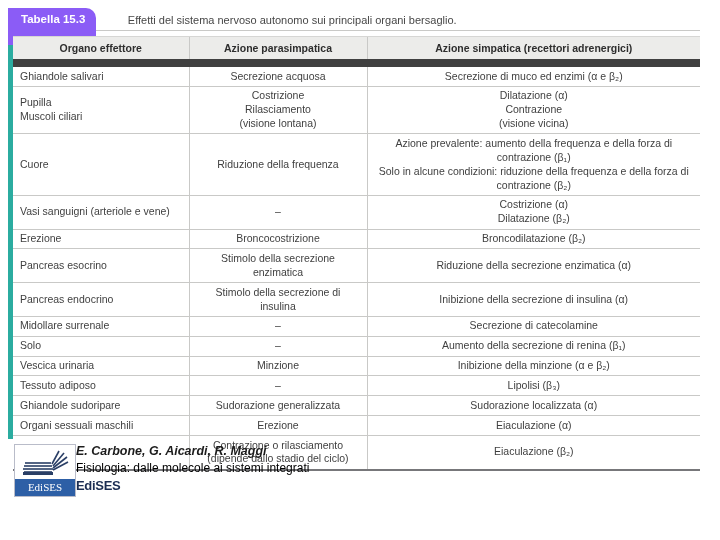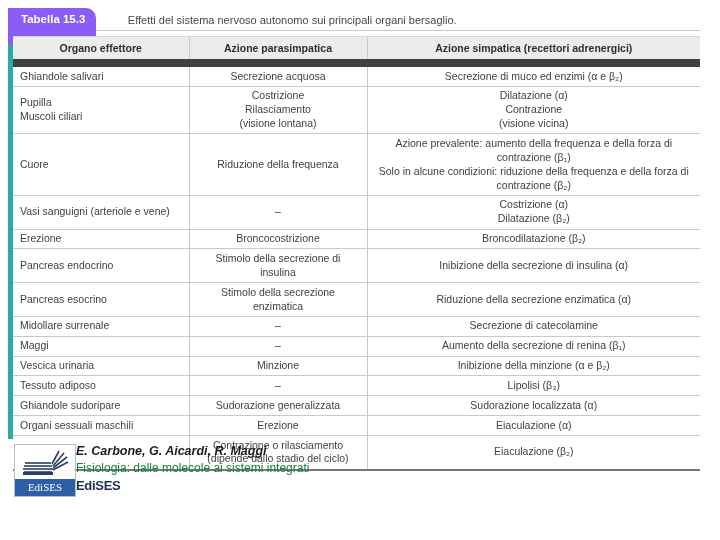--- a/index.html
+++ b/index.html
@@ -29,21 +29,21 @@
   table.effects th + th, table.effects td + td{border-left:1px solid #c9c9c7;text-align:center;}
   .footer{position:absolute;left:14px;top:444px;display:flex;align-items:flex-start;}
   .logo{position:relative;width:62px;height:53px;background:#fff;border:1px solid #b9bcc9;box-sizing:border-box;}
   .logo-band{
     position:absolute;left:0;right:0;bottom:0;height:17px;background:#2D5FA6;color:#fff;
     font-family:"Liberation Serif","DejaVu Serif",serif;font-size:11px;line-height:17px;text-align:center;
   }
   .book-icon{position:absolute;left:3px;top:3px;}
   .footer-text{padding-top:0;}
   .authors{font-style:italic;font-weight:bold;font-size:12.5px;color:#1c1c1c;}
-  .booktitle{font-size:12px;color:#15803d;margin-top:3px;}
+  .booktitle{font-size:12px;color:#000000;margin-top:3px;}
   .publisher{font-weight:bold;font-size:13px;color:#1b2d52;margin-top:3px;letter-spacing:-0.3px;}
 </style>
 </head>
 <body>
 
 <div class="page">
 
   <div class="accent-strip"></div>
 
   <div class="title-row">
@@ -91,36 +91,36 @@
           <td>–</td>
           <td>Costrizione (α)
 Dilatazione (β₂)</td>
         </tr>
         <tr>
           <td>Erezione</td>
           <td>Broncocostrizione</td>
           <td>Broncodilatazione (β₂)</td>
         </tr>
         <tr>
+          <td>Pancreas esocrino</td>
+          <td>Stimolo della secrezione enzimatica</td>
+          <td>Riduzione della secrezione enzimatica (α)</td>
+        </tr>
+        <tr>
           <td>Pancreas endocrino</td>
           <td>Stimolo della secrezione di insulina</td>
           <td>Inibizione della secrezione di insulina (α)</td>
-        </tr>
-        <tr>
-          <td>Pancreas esocrino</td>
-          <td>Stimolo della secrezione enzimatica</td>
-          <td>Riduzione della secrezione enzimatica (α)</td>
         </tr>
         <tr>
           <td>Midollare surrenale</td>
           <td>–</td>
           <td>Secrezione di catecolamine</td>
         </tr>
         <tr>
-          <td>Maggi</td>
+          <td>Solo</td>
           <td>–</td>
           <td>Aumento della secrezione di renina (β₁)</td>
         </tr>
         <tr>
           <td>Vescica urinaria</td>
           <td>Minzione</td>
           <td>Inibizione della minzione (α e β₂)</td>
         </tr>
         <tr>
           <td>Tessuto adiposo</td>

